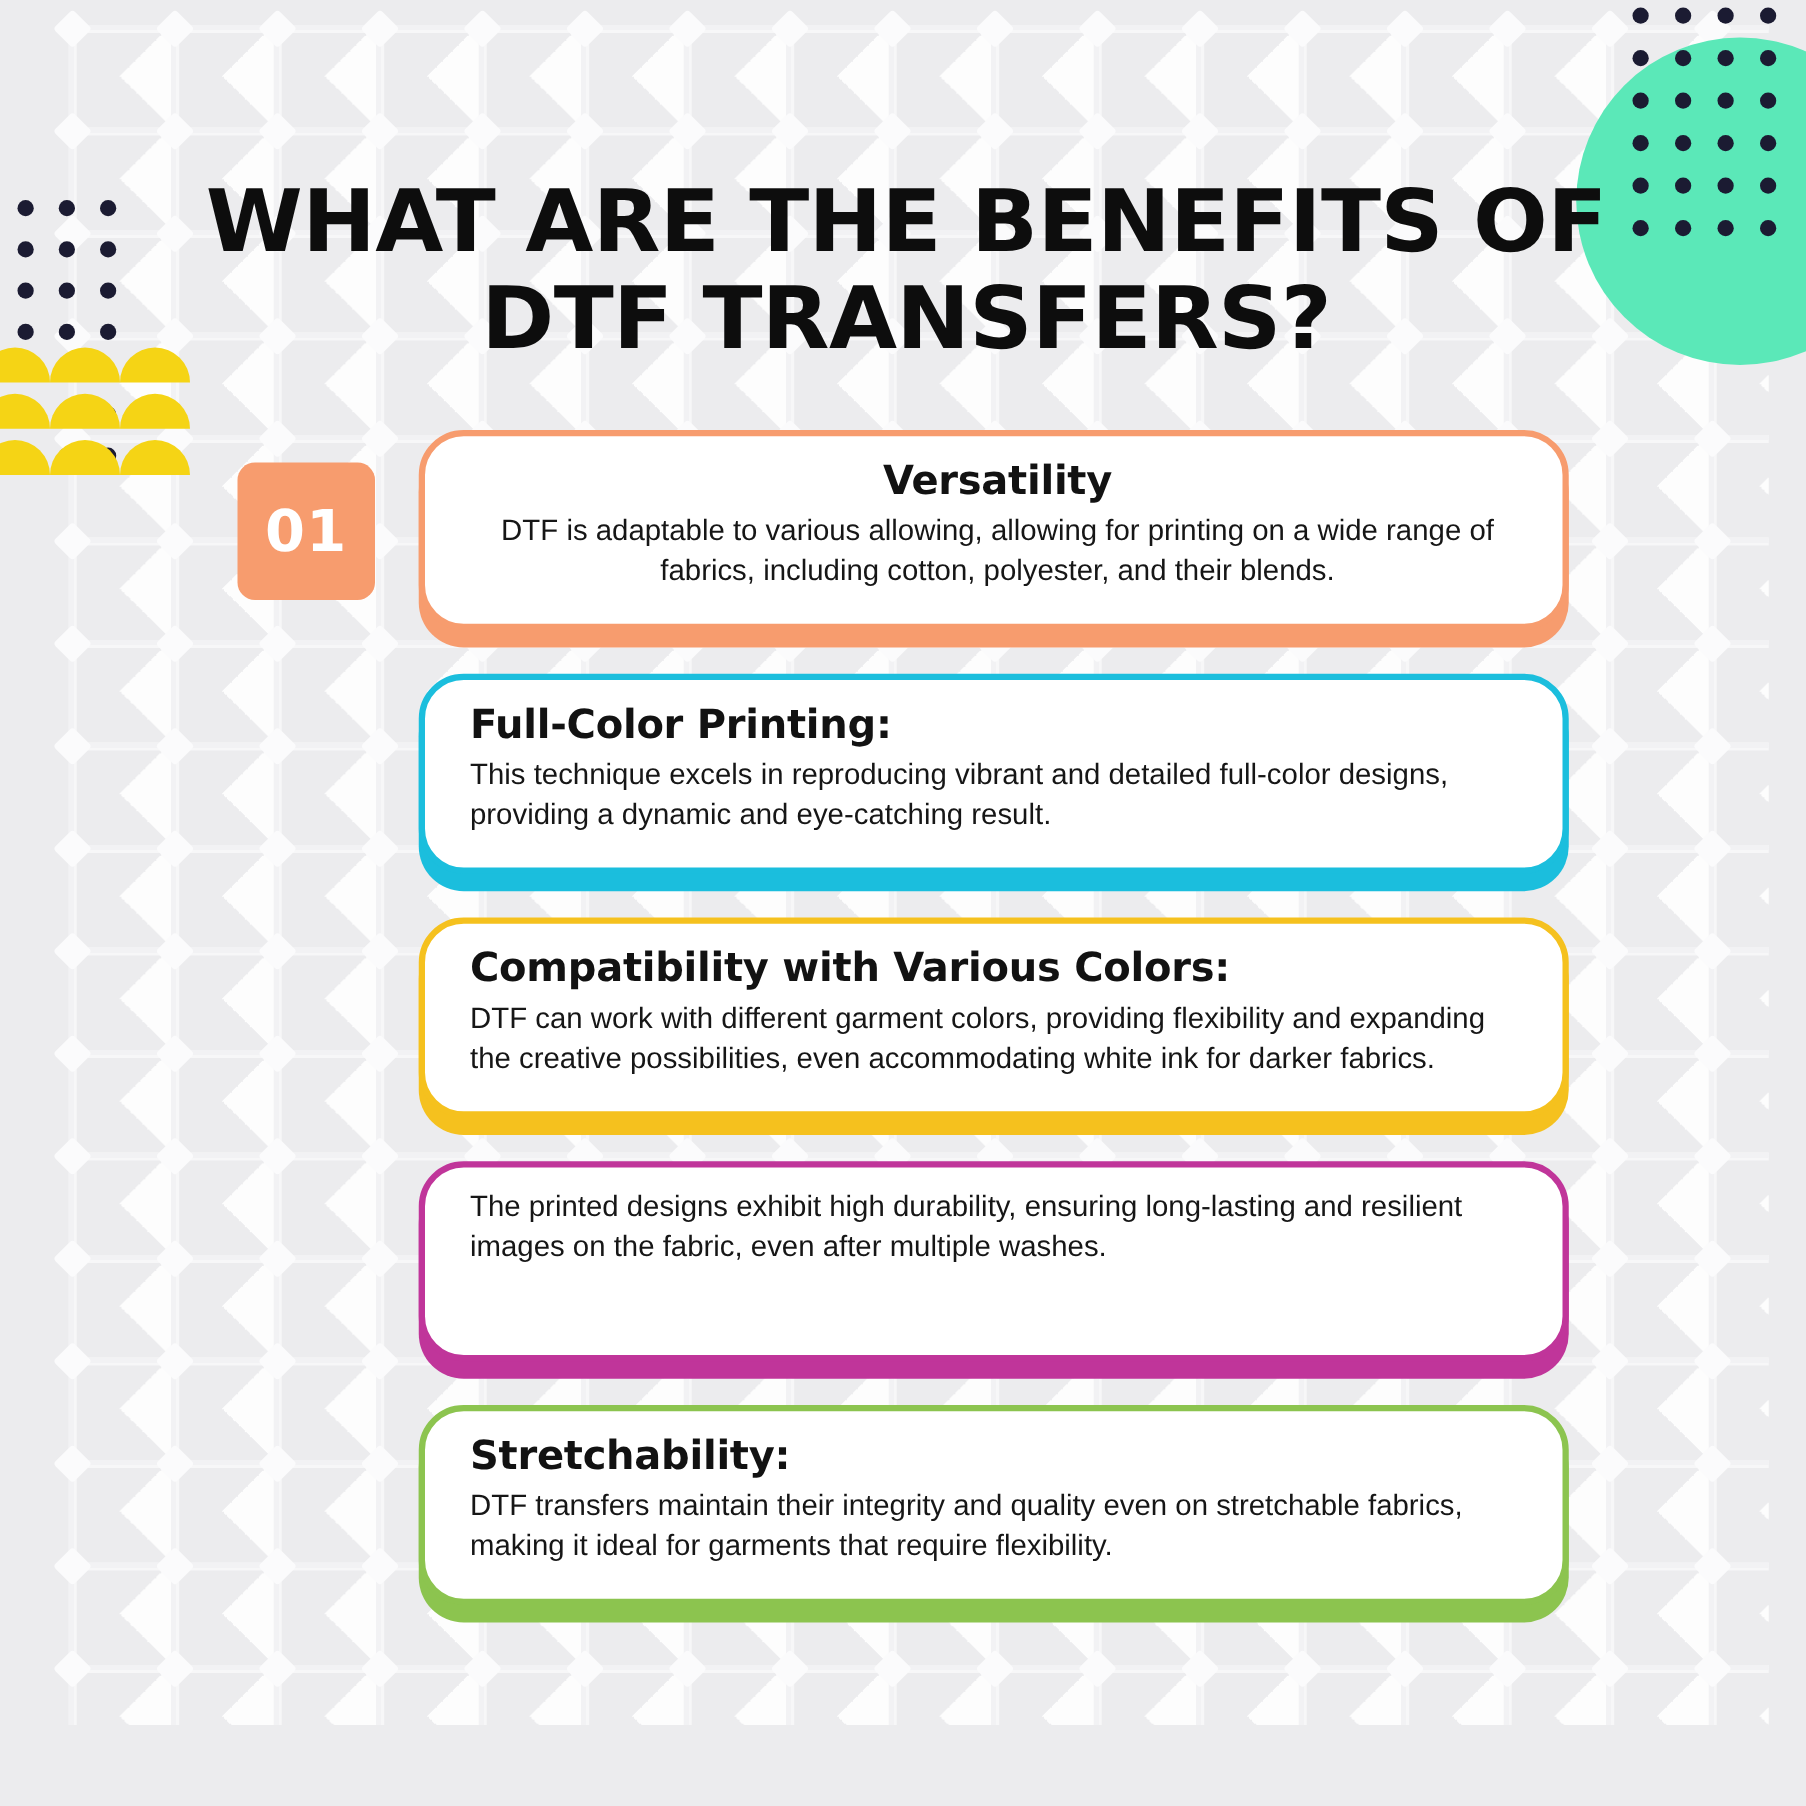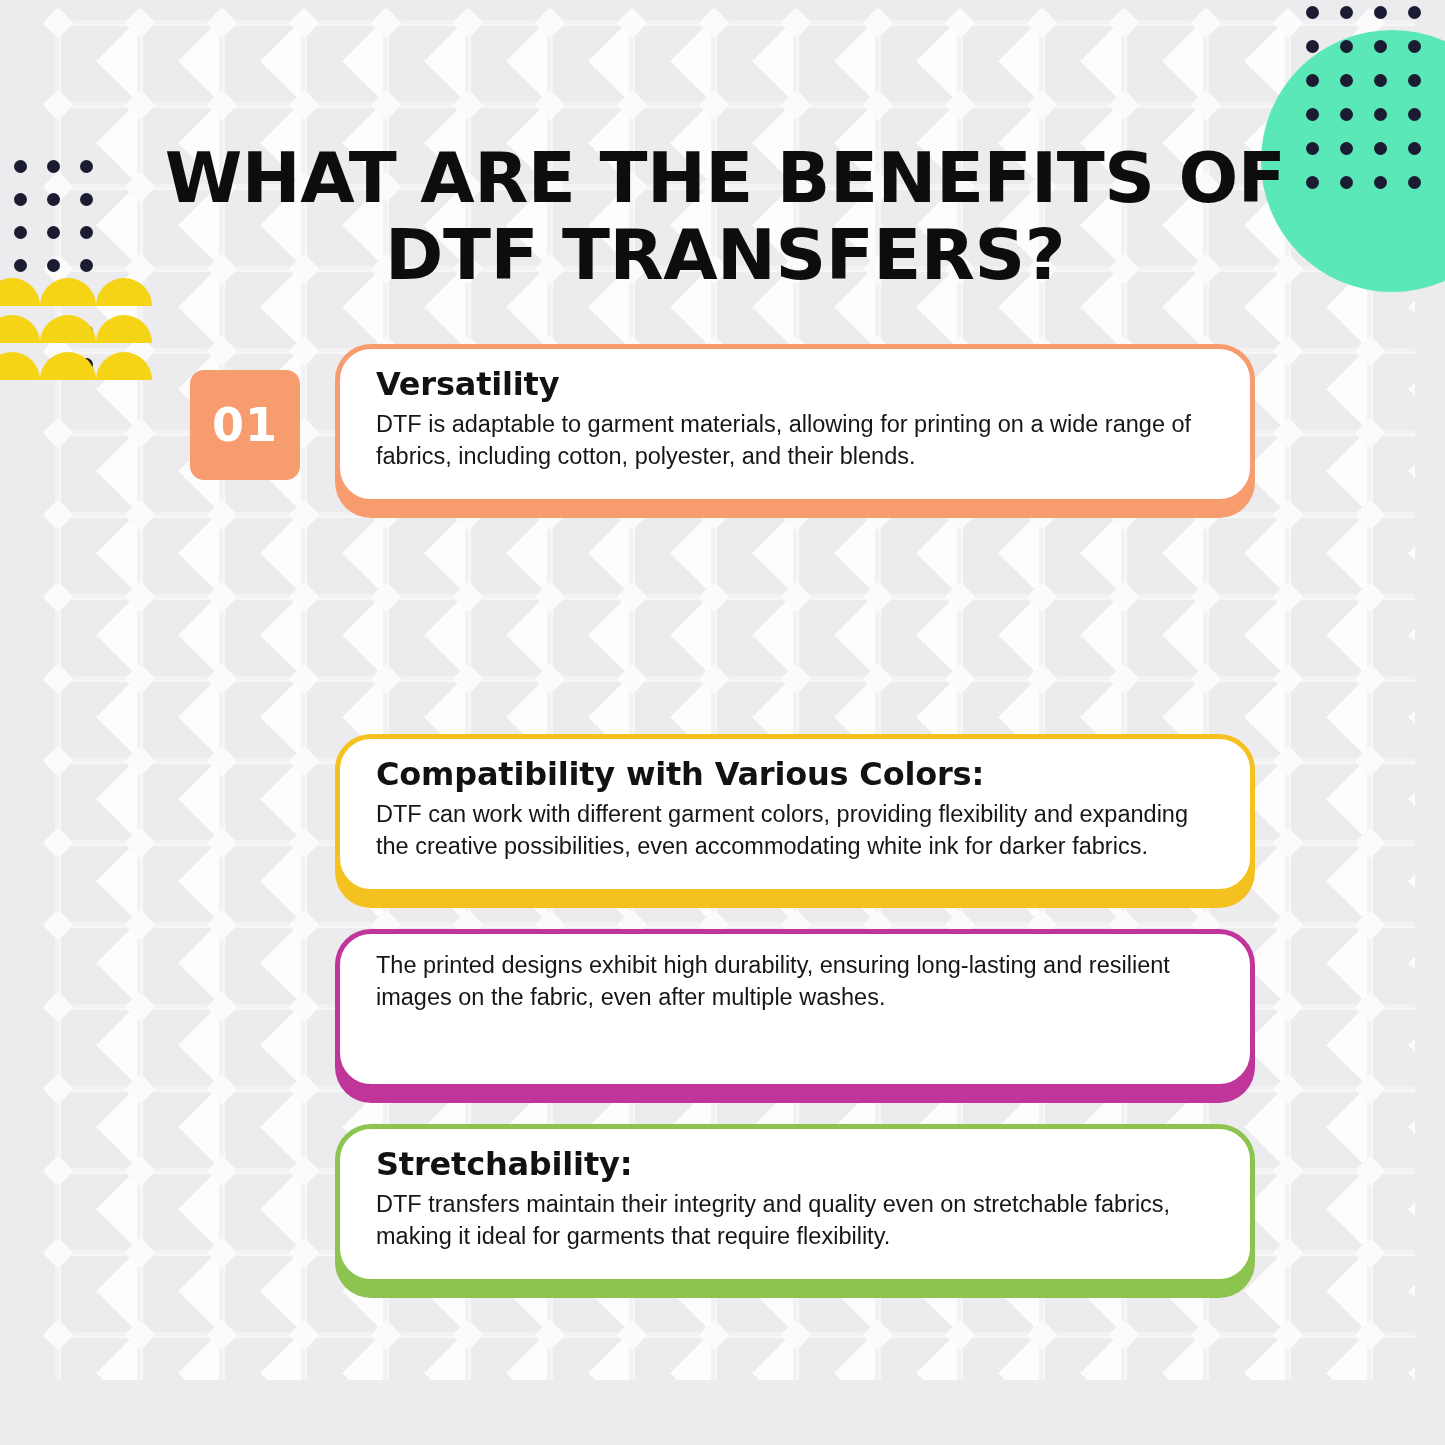--- a/index.html
+++ b/index.html
@@ -507,27 +507,34 @@
     <div class="halfc" style="left: 112px; top: 74px;"></div>
   </div>
 
 <div id="title">WHAT ARE THE BENEFITS OF DTF TRANSFERS?</div>
 
 <div id="list">
     <div class="row">
       <div class="badge" style="background: rgb(247, 156, 110);">01</div>
       <div class="card-wrap">
         <div class="card-shadow" style="background: rgb(247, 156, 110);"></div>
-        <div class="card" style="border-color: rgb(247, 156, 110);">
+        <div class="card" style="border-color: rgb(247, 156, 110); text-align: center;">
           <h3>Versatility</h3>
-          <p>DTF is adaptable to garment materials, allowing for printing on a wide range of fabrics, including cotton, polyester, and their blends.</p>
+          <p>DTF is adaptable to various allowing, allowing for printing on a wide range of fabrics, including cotton, polyester, and their blends.</p>
         </div>
       </div>
     </div>
     <div class="row">
+      <div class="card-wrap">
+        <div class="card-shadow" style="background: rgb(27, 190, 221);"></div>
+        <div class="card" style="border-color: rgb(27, 190, 221);">
+          <h3>Full-Color Printing:</h3>
+          <p>This technique excels in reproducing vibrant and detailed full-color designs, providing a dynamic and eye-catching result.</p>
+        </div>
+      </div>
     </div>
     <div class="row">
       <div class="card-wrap">
         <div class="card-shadow" style="background: rgb(245, 193, 30);"></div>
         <div class="card" style="border-color: rgb(245, 193, 30);">
           <h3>Compatibility with Various Colors:</h3>
           <p>DTF can work with different garment colors, providing flexibility and expanding the creative possibilities, even accommodating white ink for darker fabrics.</p>
         </div>
       </div>
     </div>

